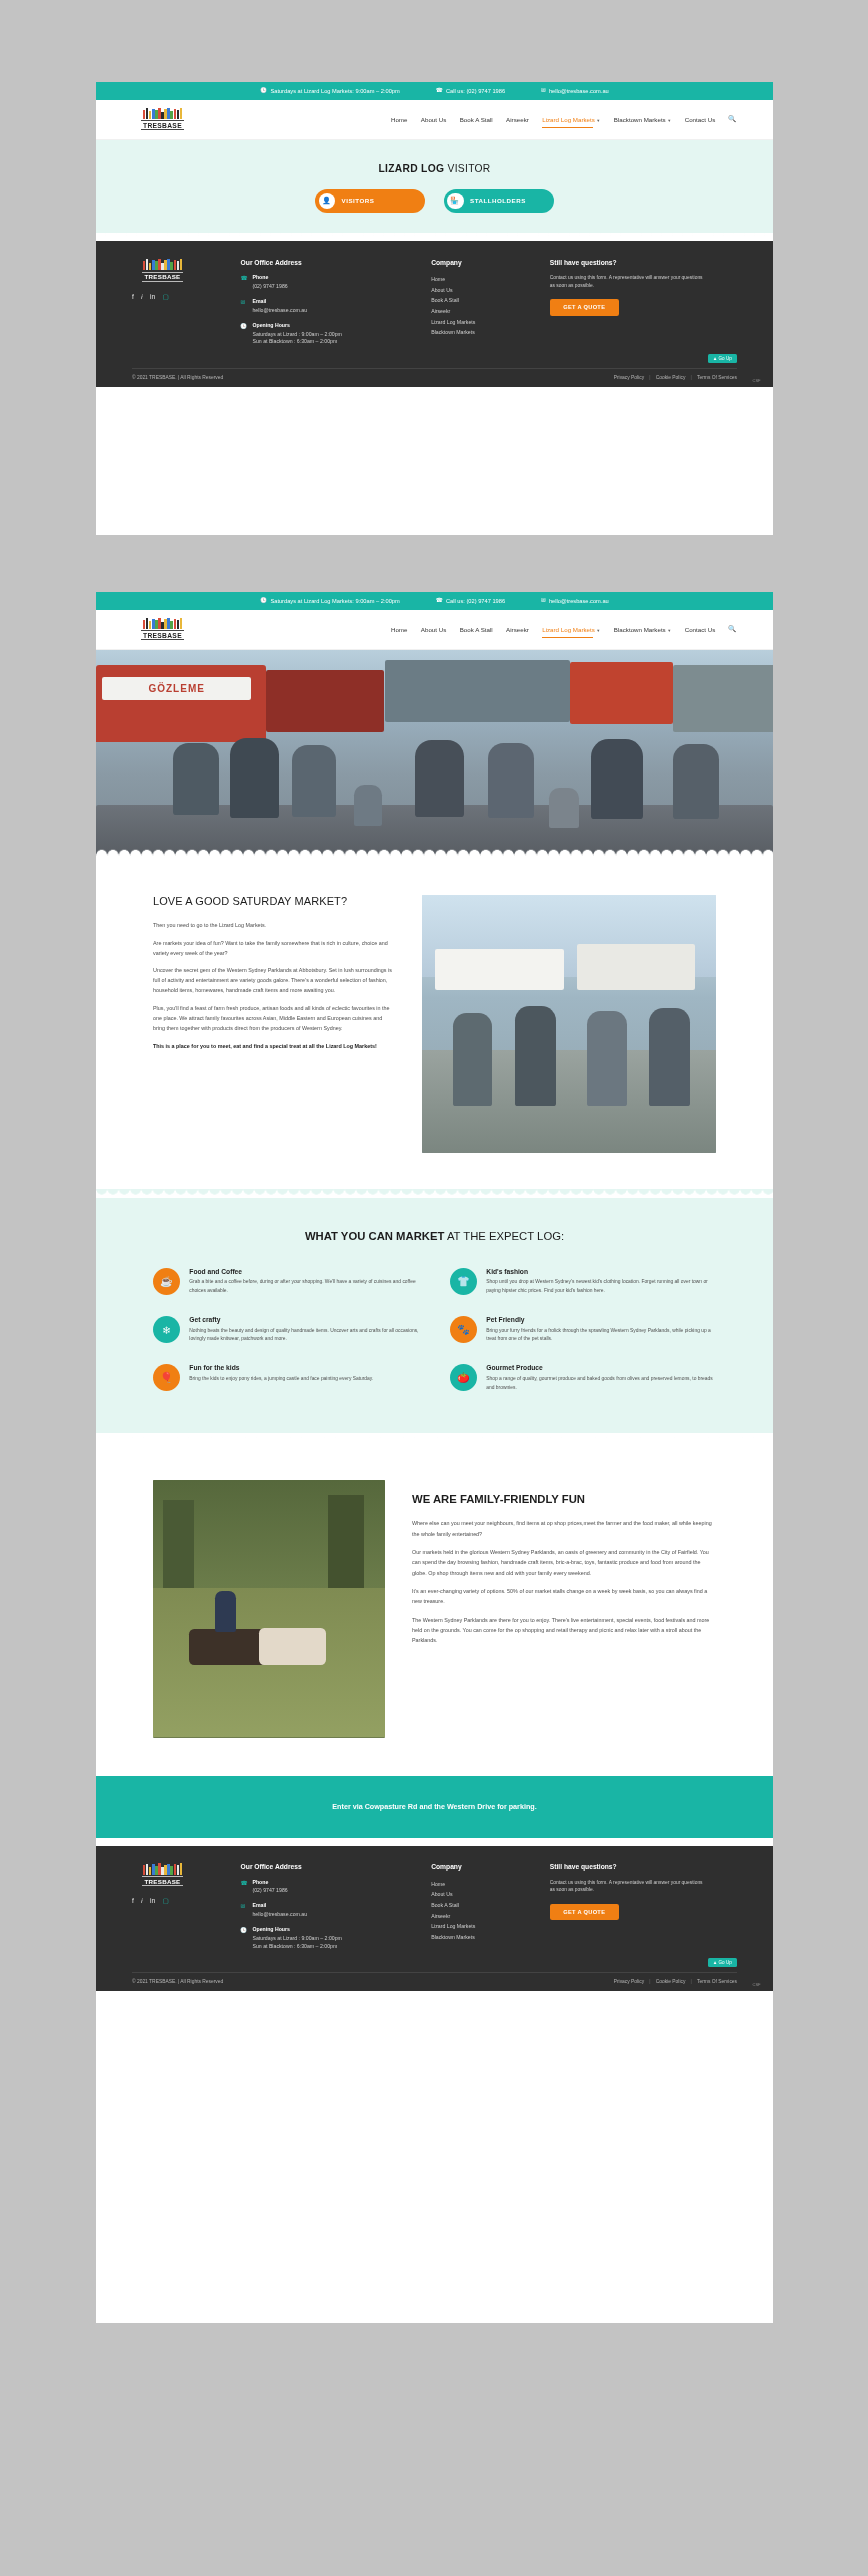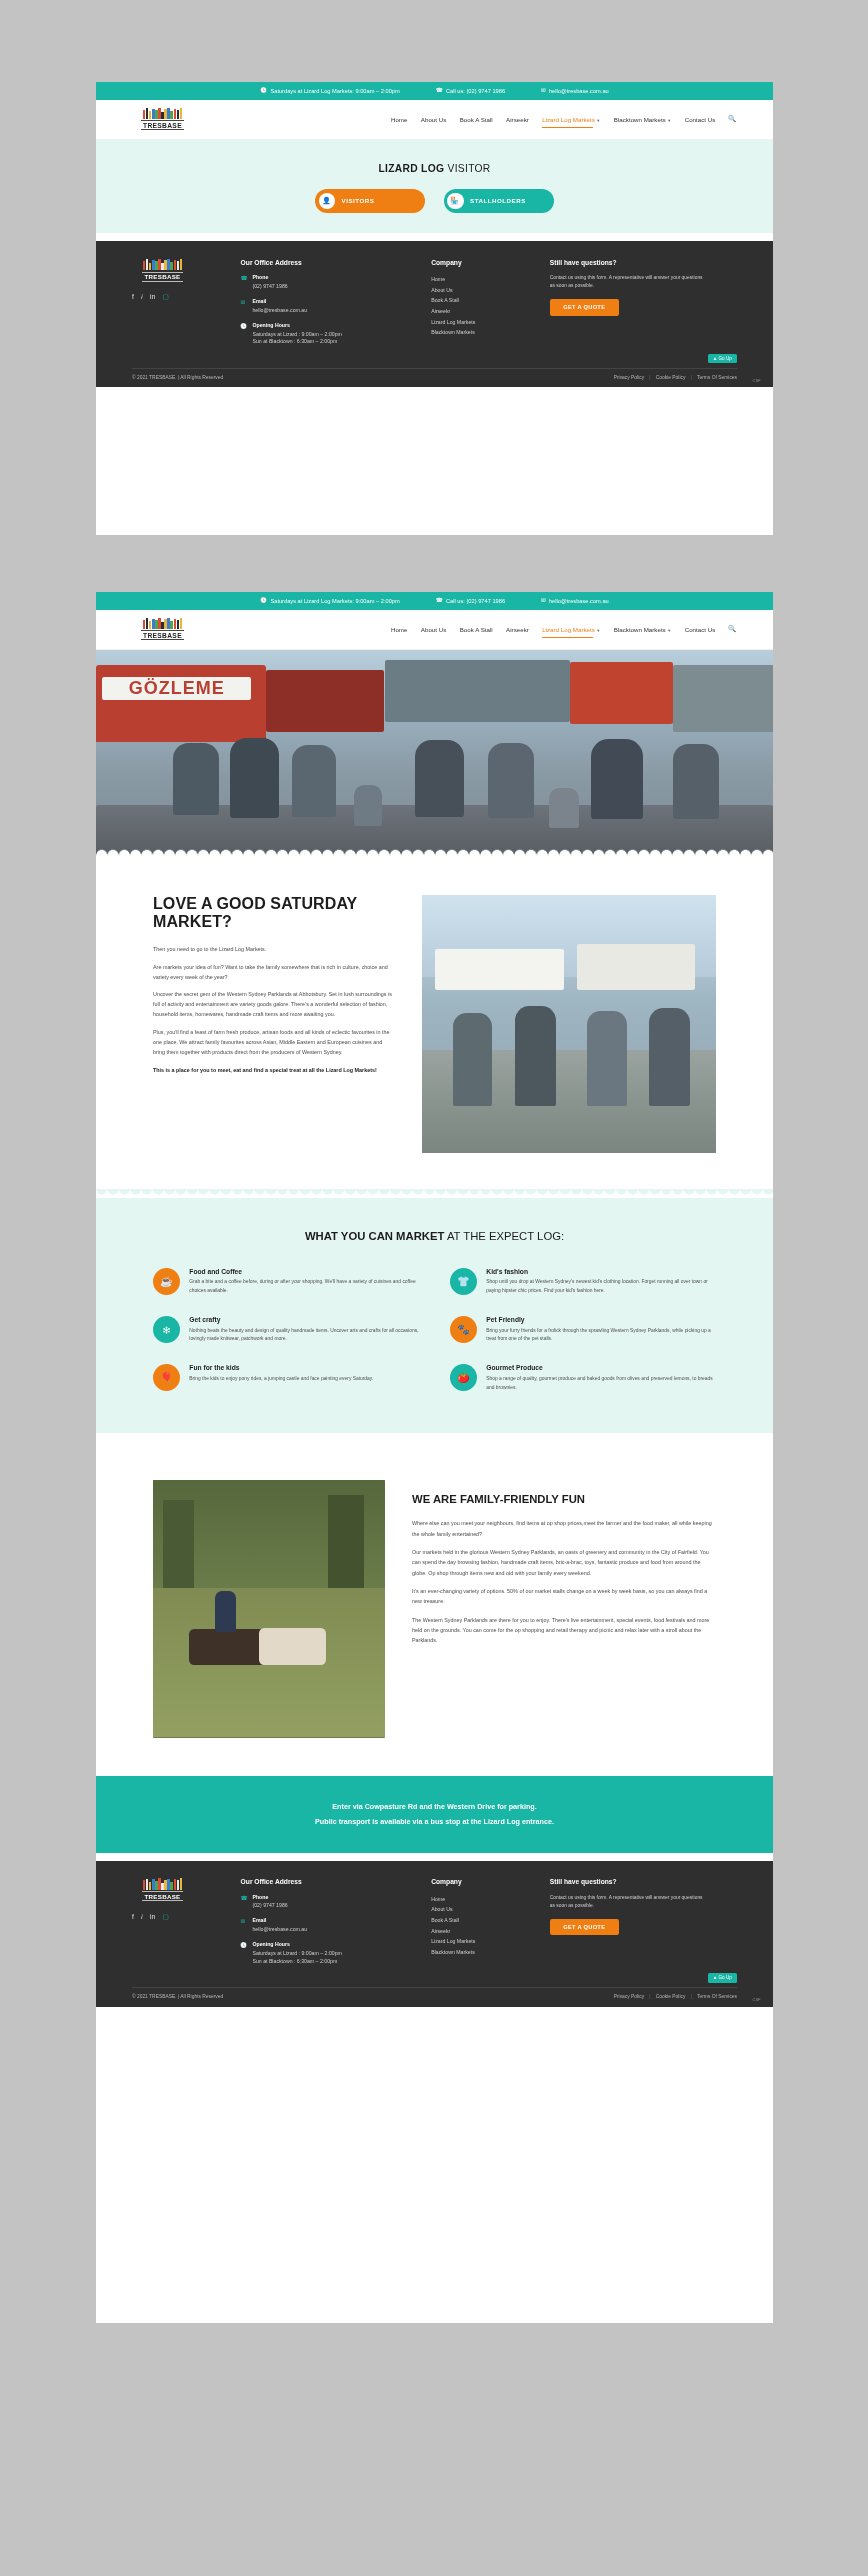--- a/index.html
+++ b/index.html
@@ -221,21 +221,21 @@
 
   
   .intro {
     display: flex;
     gap: 27px;
     padding: 39px 57px 36px;
     background: #ffffff;
   }
   .intro-left { width: 242px; }
   .intro h2 {
-    font-size: 16px; font-weight: 700; color: #1d1d1d; margin-bottom: 13.4px;
+    font-size: 11px; font-weight: 400; color: #1d1d1d; margin-bottom: 13.4px;
     letter-spacing: 0.1px;
   }
   .intro p {
     font-size: 5.4px; line-height: 1.85; color: #4d4d4d; margin-bottom: 7.7px;
   }
   .intro p.strong { font-weight: bold; color: #1d1d1d; }
   .intro-right { flex: 1; }
   .photo {
     width: 100%; height: 258px; border-radius: 1px;
     background: linear-gradient(180deg,#cfe0ea 0%,#9fb6c3 40%,#8d9fa8 100%);
@@ -502,21 +502,21 @@
         <a href="#"><span>Blacktown Markets</span><span class="caret">▼</span></a>
         <a href="#"><span>Contact Us</span></a>
         <span class="search-ico">🔍</span>
       </div>
     </div>
 
     <div class="banner">
       <div class="sky" style="background:linear-gradient(180deg,#b9cfdc 0%,#9ab0bf 30%,#8a9aa5 60%,#7c8a93 100%)"></div>
 
       <div class="ban-tent" style="left:0;top:15.5px;width:170px;height:77px;background:#b93f31;border-radius:3.1px 3.1px 0 0"></div>
-      <div class="ban-tent" style="left:6.2px;top:27px;width:149px;height:23px;background:#f2f2ef;display:flex;align-items:center;justify-content:center;color:#b93f31;font-weight:bold;font-size:18px;letter-spacing:1px">
+      <div class="ban-tent" style="left:6.2px;top:27px;width:149px;height:23px;background:#f2f2ef;display:flex;align-items:center;justify-content:center;color:#b93f31;font-weight:bold;font-size:10px;letter-spacing:1px">
           <span>GÖZLEME</span>
         </div>
       <div class="ban-tent" style="left:170px;top:20.6px;width:118px;height:62px;background:#8e2f27;border-radius:2.1px"></div>
       <div class="ban-tent" style="left:289px;top:10.3px;width:185px;height:62px;background:#6b7c85;border-radius:2.1px"></div>
       <div class="ban-tent" style="left:474px;top:12.4px;width:103px;height:62px;background:#c0432f;border-radius:2.1px"></div>
       <div class="ban-tent" style="left:577px;top:15.5px;width:103px;height:67px;background:#7d8c90;border-radius:2.1px"></div>
       <div class="ban-tent" style="left:0;top:155px;width:677px;height:52px;background:linear-gradient(180deg,#6d737a,#585d63)"></div>
       <div class="ban-tent" style="left:77px;top:93px;width:46px;height:72px;background:#4e5a63;border-radius:15.5px 15.5px 3.1px 3.1px"></div>
       <div class="ban-tent" style="left:134px;top:88px;width:49px;height:80px;background:#3f4952;border-radius:16.5px 16.5px 3.1px 3.1px"></div>
       <div class="ban-tent" style="left:196px;top:95px;width:44px;height:72px;background:#5a6670;border-radius:15.5px 15.5px 3.1px 3.1px"></div>
@@ -627,21 +627,20 @@
         <h2>WE ARE FAMILY-FRIENDLY FUN</h2>
         <p>Where else can you meet your neighbours, find items at op shop prices,meet the farmer and the food maker, all while keeping the whole family entertained?</p>
         <p>Our markets held in the glorious Western Sydney Parklands, an oasis of greenery and community in the City of Fairfield.  You can spend the day browsing fashion, handmade craft items, bric-a-brac, toys, fantastic produce and food from around the globe. Op shop through items new and old with your family every weekend.</p>
         <p>It's an ever-changing variety of options. 50% of our market stalls change on a week by week basis, so you can always find a new treasure.</p>
         <p>The Western Sydney Parklands are there for you to enjoy. There's live entertainment, special events, food festivals and more held on the grounds. You can come for the op shopping and retail therapy and picnic and relax later with a stroll about the Parklands.</p>
       </div>
     </div>
 
     <div class="callout">
       <p>Enter via Cowpasture Rd and the Western Drive for parking.</p>
-      <p>Public transport is available via a bus stop at the Lizard Log entrance.</p>
     </div>
     <div class="scallop"></div>
 
     <div class="footer">
       <div class="footer-cols">
         <div class="fcol-logo">
           <div class="flogo-wrap">
             <div class="logo-bars">
               <i style="height:9.3px;background:#d94c3a"></i>
                 <i style="height:10.8px;background:#e9e9e9"></i>

